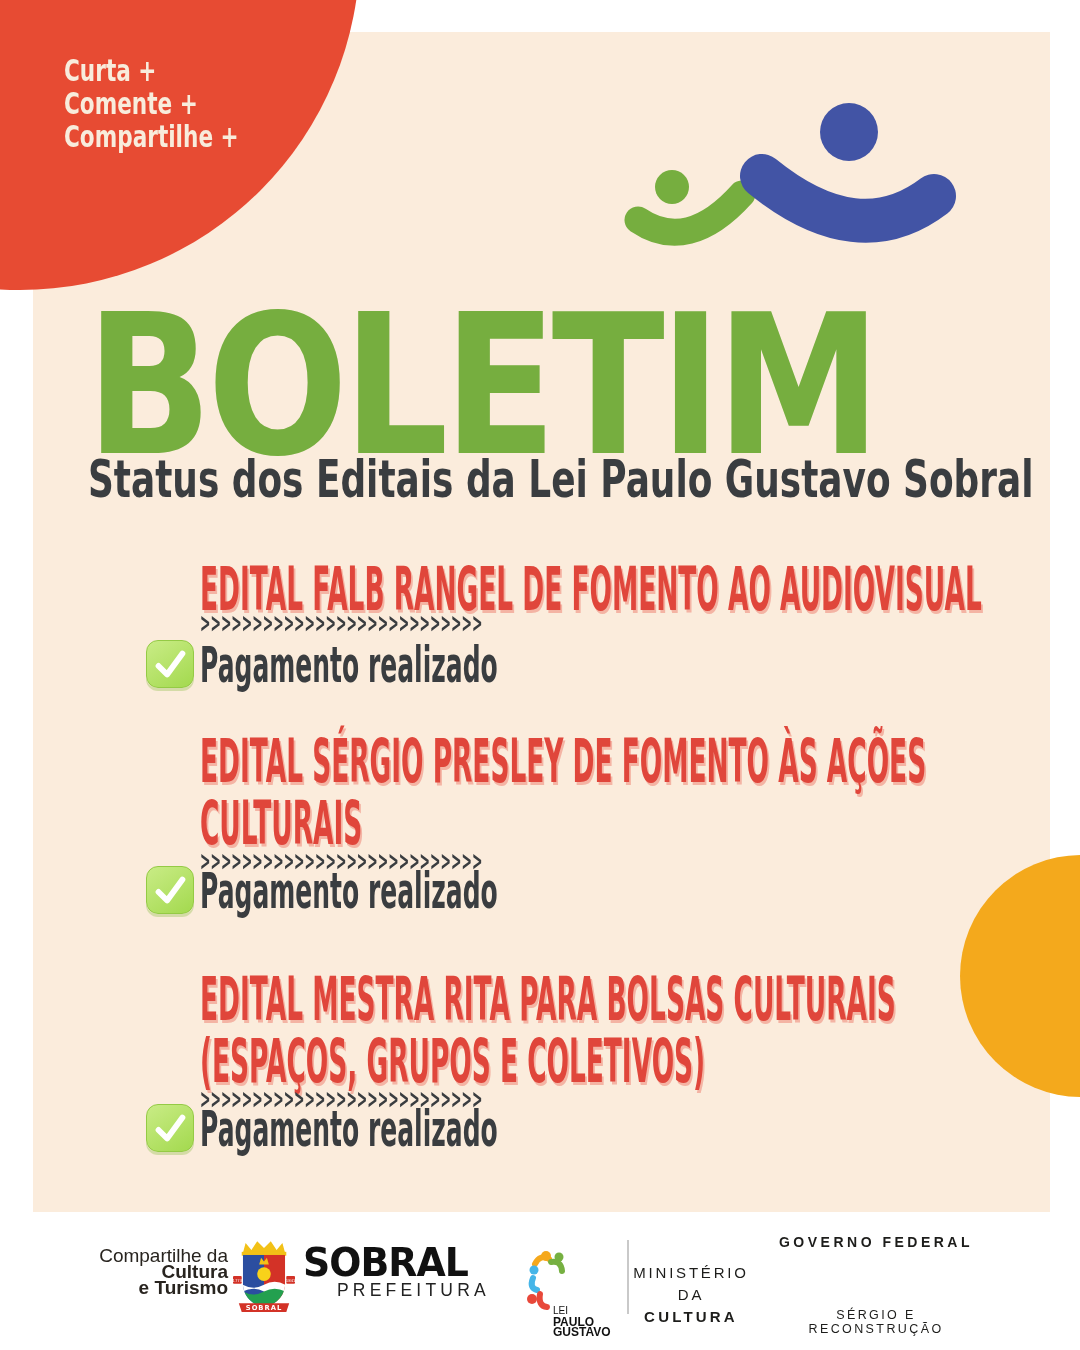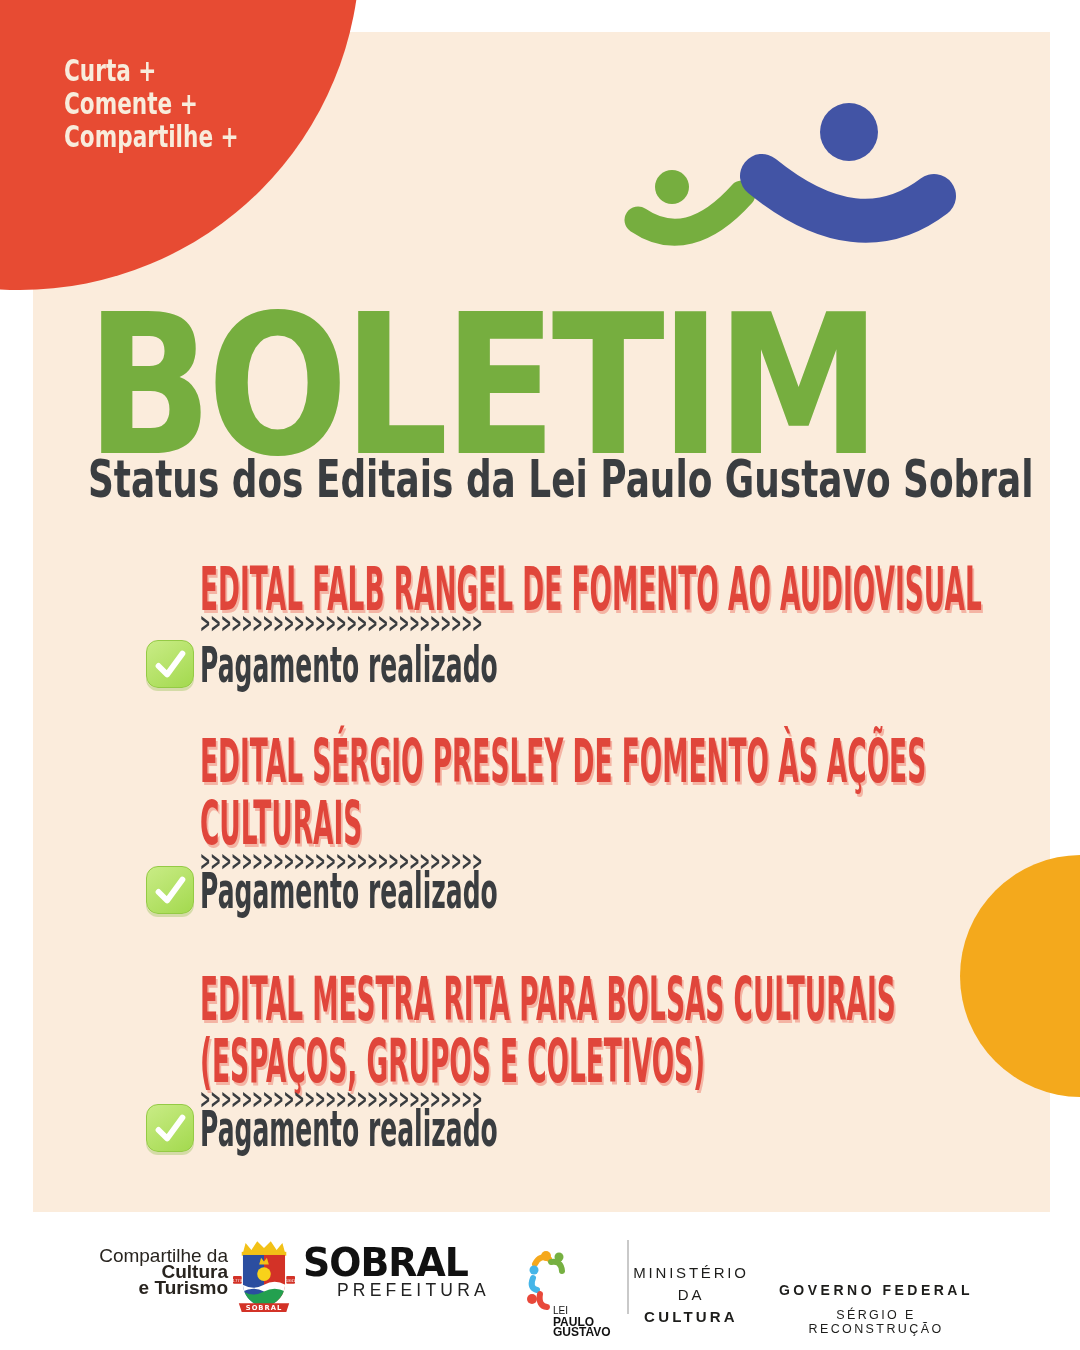--- a/index.html
+++ b/index.html
@@ -32,21 +32,21 @@
   
   .footer-sec{position:absolute;left:96px;top:1248px;width:132px;text-align:right;color:#28241f;font-family:"Liberation Sans",sans-serif;font-size:19px;line-height:16px;}
   .footer-sec .b{font-weight:bold;}
   .sobral-name{position:absolute;left:303px;top:1240px;color:#111;font-weight:bold;font-size:39px;letter-spacing:-1px;}
   .sobral-sub{position:absolute;left:309px;top:1280px;color:#222;font-size:17.5px;letter-spacing:4.2px;font-family:"Liberation Sans",sans-serif;margin-left:28px;}
   .lpg-text{position:absolute;left:553px;top:1276px;color:#111;font-size:10px;line-height:10.5px;font-family:"Liberation Sans",sans-serif;margin-top:30px;}
   .lpg-text .b{font-weight:bold;font-size:12px;}
   .divider{position:absolute;left:627px;top:1240px;width:2px;height:74px;background:#c9c9c9;}
   .ministerio{position:absolute;left:618px;top:1262px;width:146px;text-align:center;color:#1d1d1b;font-family:"Liberation Sans",sans-serif;font-size:15px;letter-spacing:2.8px;line-height:22px;}
   .ministerio .b{font-weight:bold;letter-spacing:3.2px;}
-  .gov-top{position:absolute;left:776px;top:1282px;width:200px;text-align:center;color:#1d1d1b;font-weight:bold;font-size:14px;letter-spacing:3.5px;font-family:"Liberation Sans",sans-serif;}
+  .gov-top{position:absolute;left:776px;top:1234px;width:200px;text-align:center;color:#1d1d1b;font-weight:bold;font-size:14px;letter-spacing:3.5px;font-family:"Liberation Sans",sans-serif;}
   .brasil{position:absolute;left:786px;top:1248px;font-weight:bold;font-size:56px;line-height:56px;}
   .brasil span{text-shadow:2px 0 0;}
   .gov-bottom{position:absolute;left:776px;top:1308px;width:200px;text-align:center;color:#1d1d1b;font-size:12.5px;letter-spacing:2.4px;font-family:"Liberation Sans",sans-serif;}
 </style>
 </head>
 <body>
 
 <div class="canvas">
 
   <div class="panel"></div>

